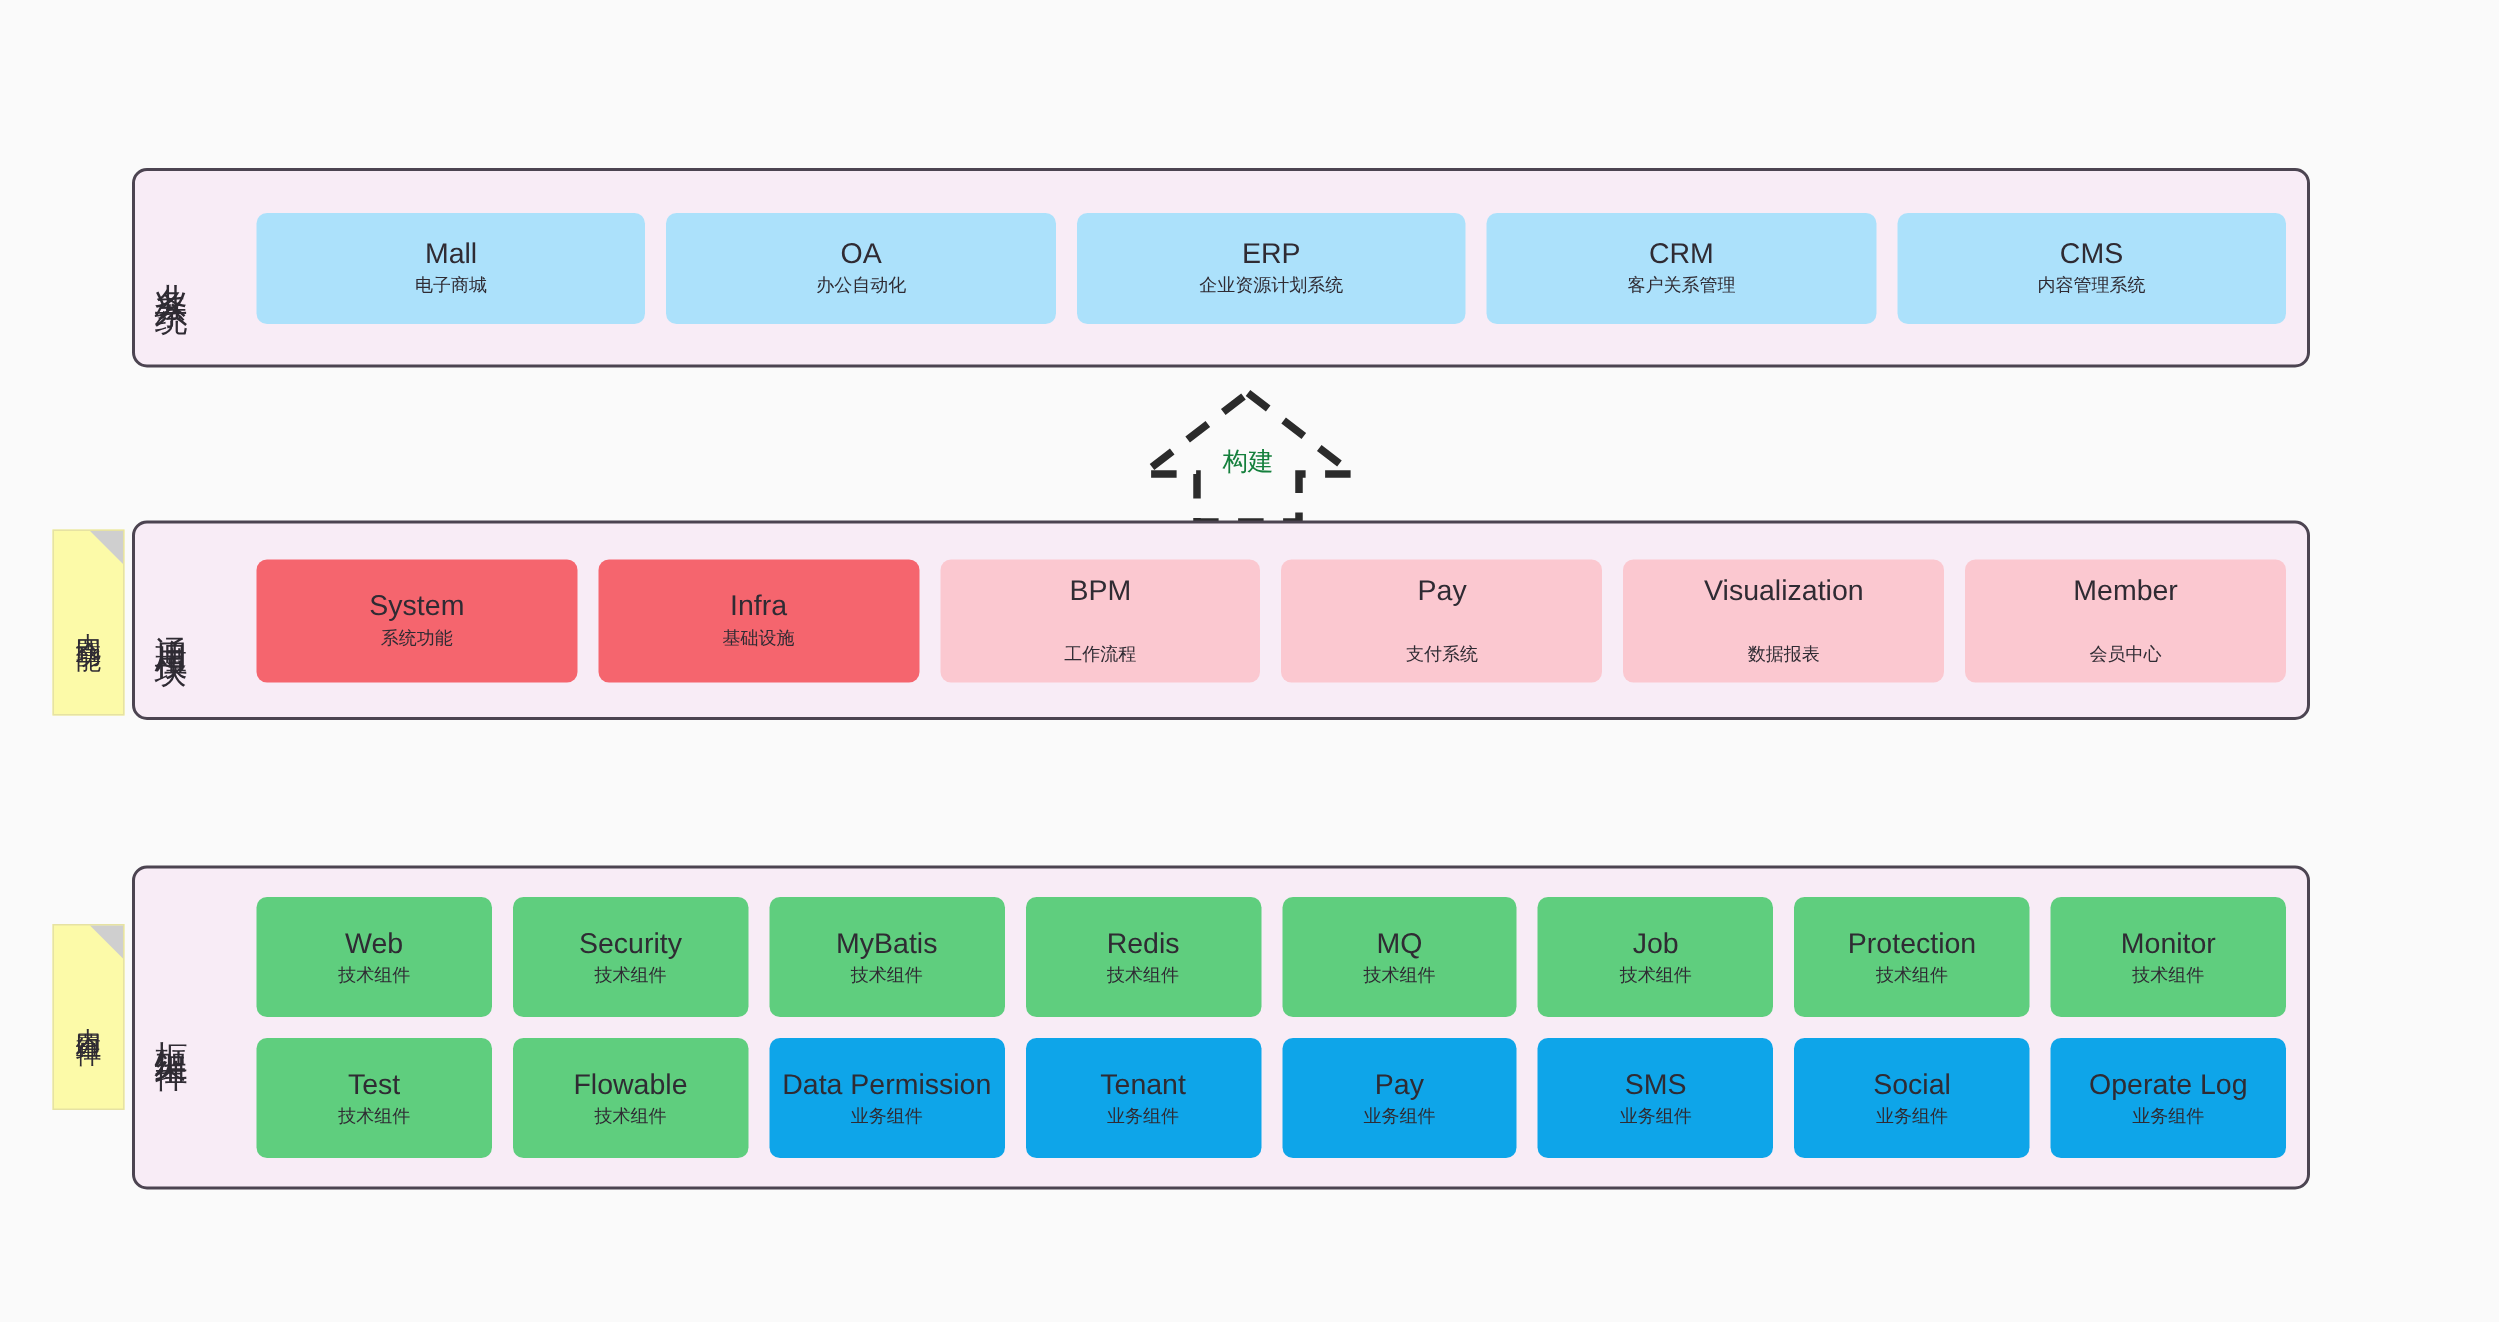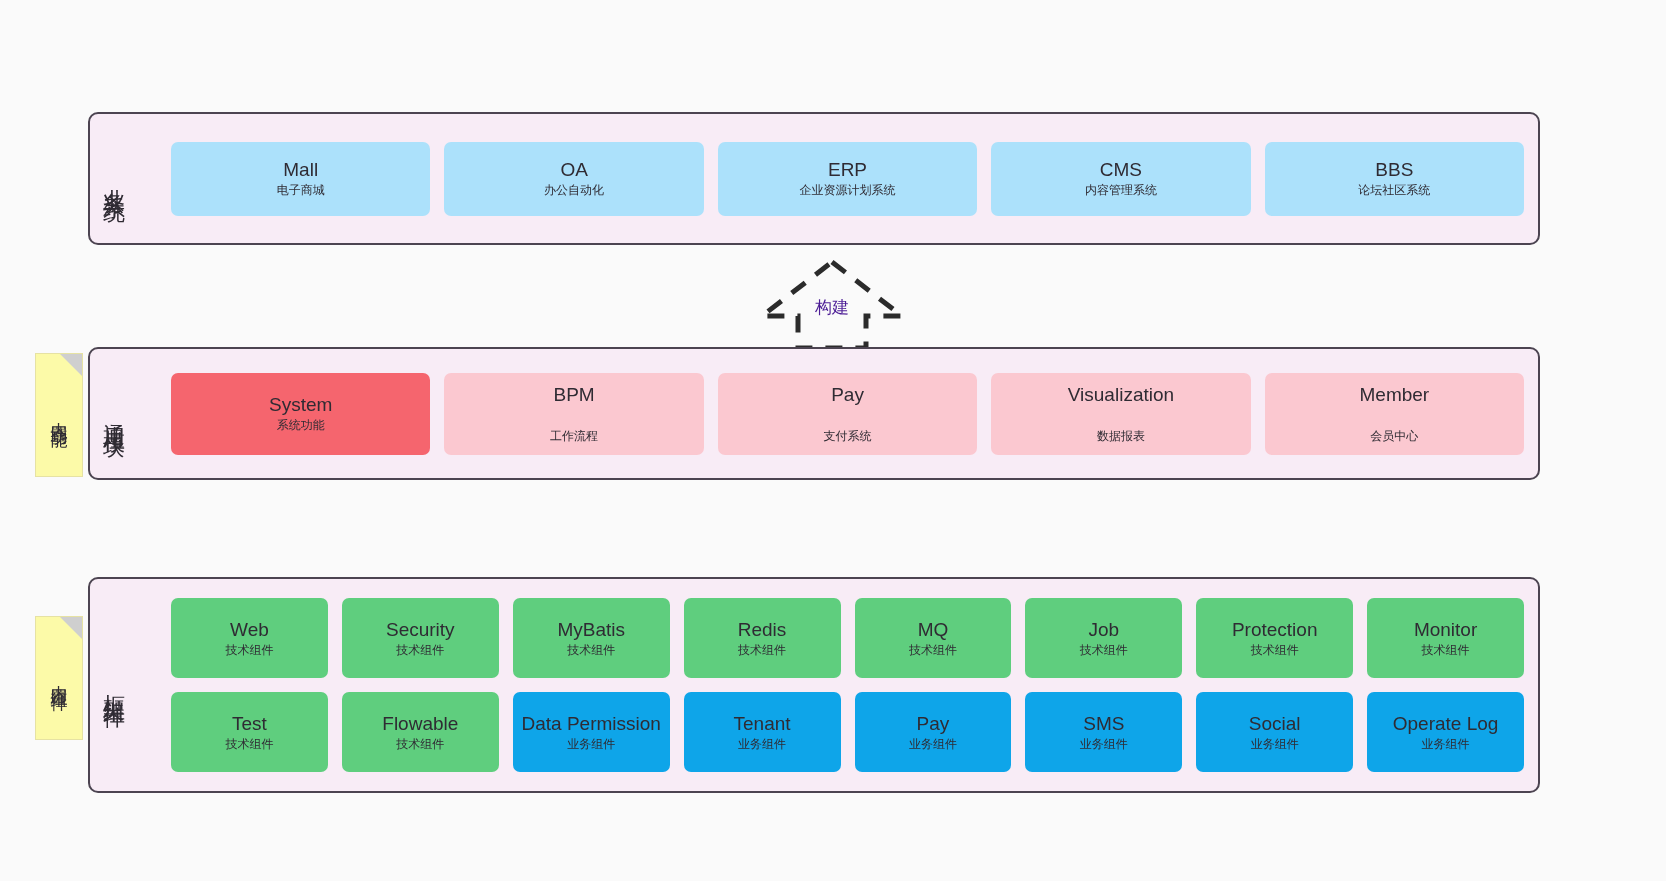--- a/index.html
+++ b/index.html
@@ -128,21 +128,21 @@
     width: 160px;
     height: 92px;
   }
   .arrow svg { display: block; width: 100%; height: 100%; overflow: visible; }
   .arrow-label {
     position: absolute;
     left: 0; right: 0;
     top: 38px;
     text-align: center;
     font-size: 17px;
-    color: #4c1d95;
+    color: #15803d;
     user-select: none;
     pointer-events: none;
   }
   #arrow-build   { left: 752px; top: 258px; }
   #arrow-realize { left: 765px; top: 488px; }
 </style>
 </head>
 <body>
 
 <div id="stage">
@@ -160,30 +160,30 @@
         <div class="card c-blue">
           <div class="t1">OA</div>
           <div class="t2">办公自动化</div>
         </div>
 
         <div class="card c-blue">
           <div class="t1">ERP</div>
           <div class="t2">企业资源计划系统</div>
         </div>
 
+        <div class="card c-blue">
+          <div class="t1">CRM</div>
+          <div class="t2">客户关系管理</div>
+        </div>
 
         <div class="card c-blue">
           <div class="t1">CMS</div>
           <div class="t2">内容管理系统</div>
         </div>
 
-        <div class="card c-blue">
-          <div class="t1">BBS</div>
-          <div class="t2">论坛社区系统</div>
-        </div>
 
       </div>
     </div>
   </div>
 
   <div class="arrow" id="arrow-build">
     <svg viewBox="0 0 160 92" preserveAspectRatio="none" aria-hidden="true">
       <path d="M 80 4 L 150 58 L 114 58 L 114 90 L 46 90 L 46 58 L 10 58 Z" fill="none" stroke="#2b2b2b" stroke-width="5" stroke-dasharray="17 13" stroke-linecap="butt" stroke-linejoin="miter"></path>
     </svg>
     <div class="arrow-label">构建</div>
@@ -192,20 +192,24 @@
   <div class="layer" id="layer-modules">
     <div class="layer-title">通用模块</div>
     <div class="layer-body">
       <div class="row">
 
         <div class="card c-red">
           <div class="t1">System</div>
           <div class="t2">系统功能</div>
         </div>
 
+        <div class="card c-red">
+          <div class="t1">Infra</div>
+          <div class="t2">基础设施</div>
+        </div>
 
         <div class="card c-pink">
           <div class="t1">BPM</div>
           <div class="t2">工作流程</div>
         </div>
 
         <div class="card c-pink">
           <div class="t1">Pay</div>
           <div class="t2">支付系统</div>
         </div>

